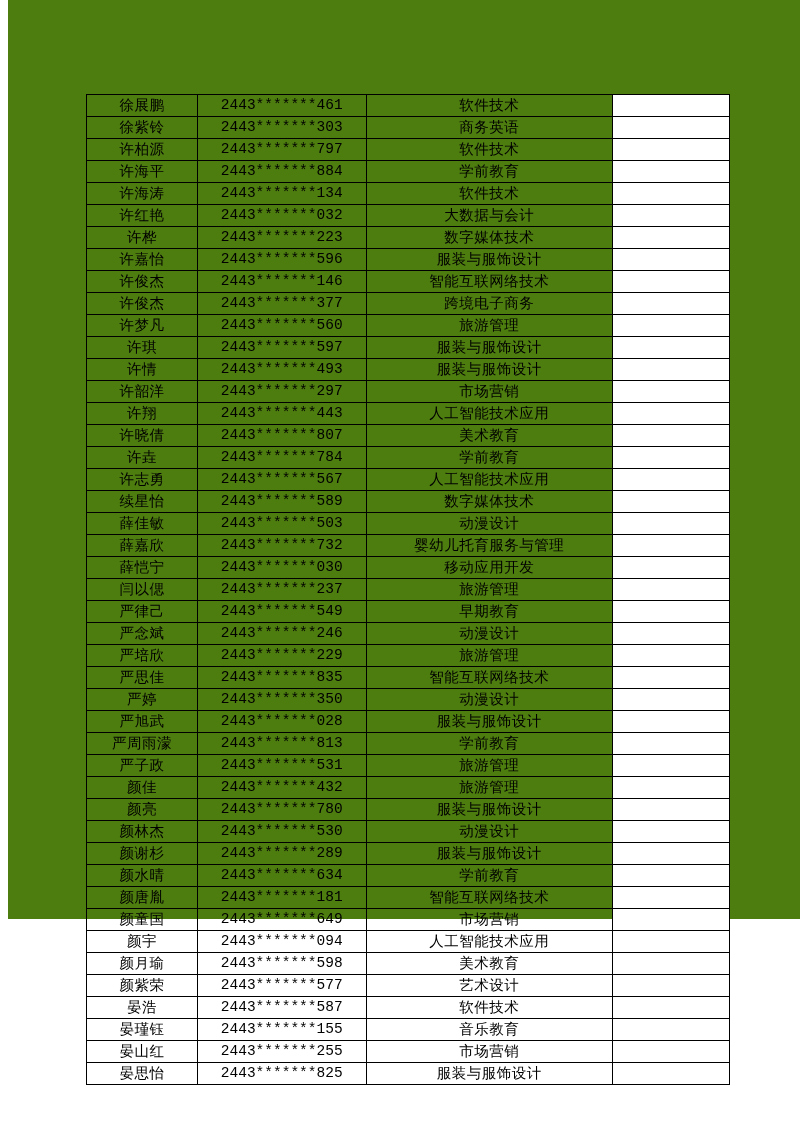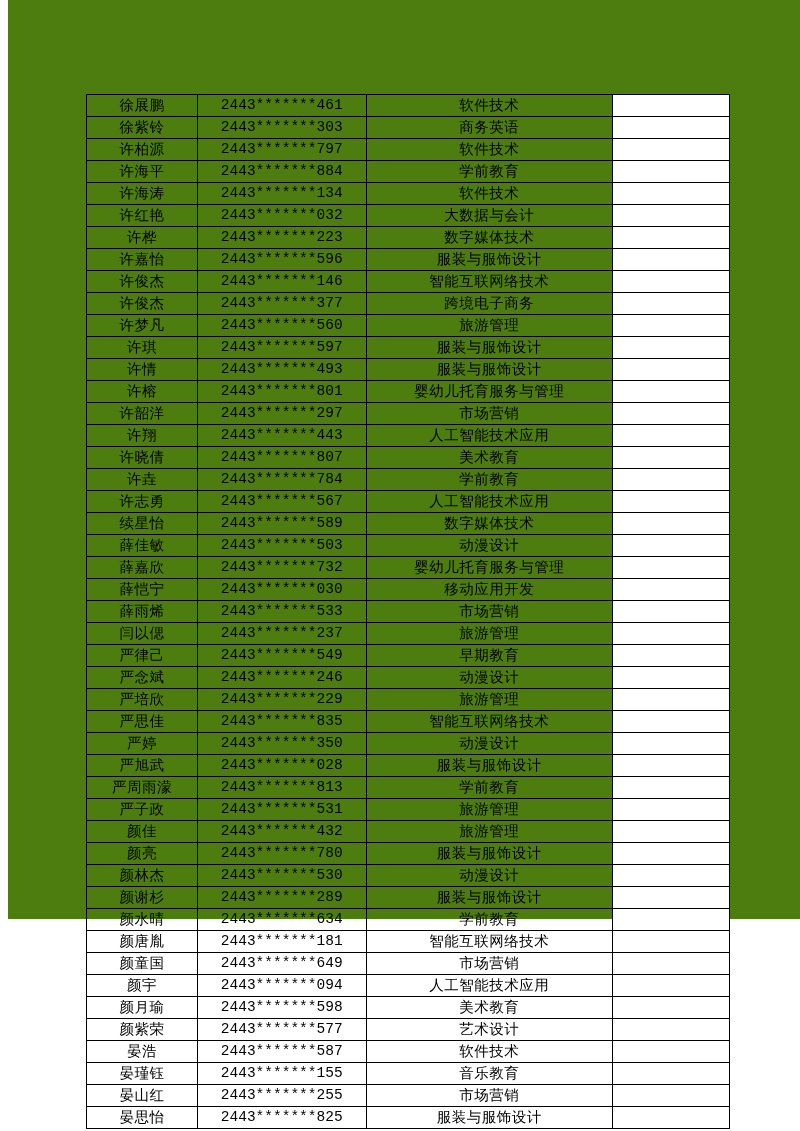--- a/index.html
+++ b/index.html
@@ -147,26 +147,20 @@
             <td class="major">服装与服饰设计</td>
             <td class="blank"></td>
           </tr>
           <tr>
             <td class="name">许情</td>
             <td class="id">2443*******493</td>
             <td class="major">服装与服饰设计</td>
             <td class="blank"></td>
           </tr>
           <tr>
-            <td class="name">许榕</td>
-            <td class="id">2443*******801</td>
-            <td class="major">婴幼儿托育服务与管理</td>
-            <td class="blank"></td>
-          </tr>
-          <tr>
             <td class="name">许韶洋</td>
             <td class="id">2443*******297</td>
             <td class="major">市场营销</td>
             <td class="blank"></td>
           </tr>
           <tr>
             <td class="name">许翔</td>
             <td class="id">2443*******443</td>
             <td class="major">人工智能技术应用</td>
             <td class="blank"></td>
@@ -204,26 +198,20 @@
           <tr>
             <td class="name">薛嘉欣</td>
             <td class="id">2443*******732</td>
             <td class="major">婴幼儿托育服务与管理</td>
             <td class="blank"></td>
           </tr>
           <tr>
             <td class="name">薛恺宁</td>
             <td class="id">2443*******030</td>
             <td class="major">移动应用开发</td>
-            <td class="blank"></td>
-          </tr>
-          <tr>
-            <td class="name">薛雨烯</td>
-            <td class="id">2443*******533</td>
-            <td class="major">市场营销</td>
             <td class="blank"></td>
           </tr>
           <tr>
             <td class="name">闫以偲</td>
             <td class="id">2443*******237</td>
             <td class="major">旅游管理</td>
             <td class="blank"></td>
           </tr>
           <tr>
             <td class="name">严律己</td>

